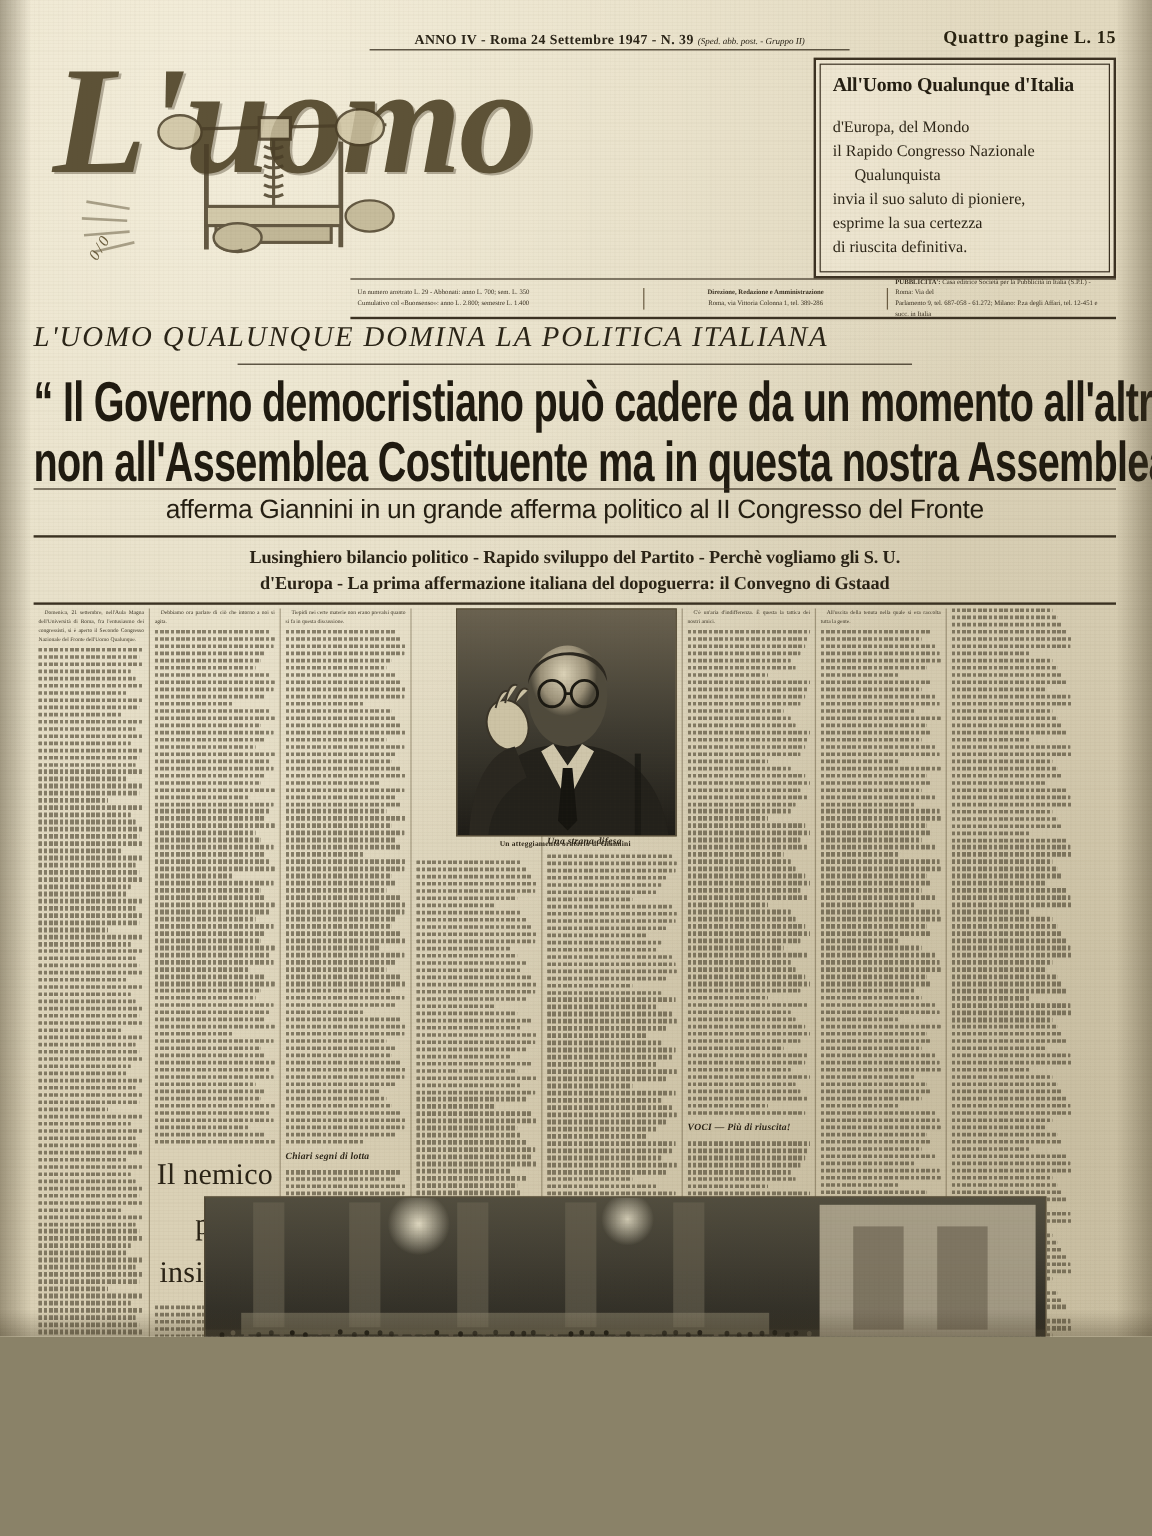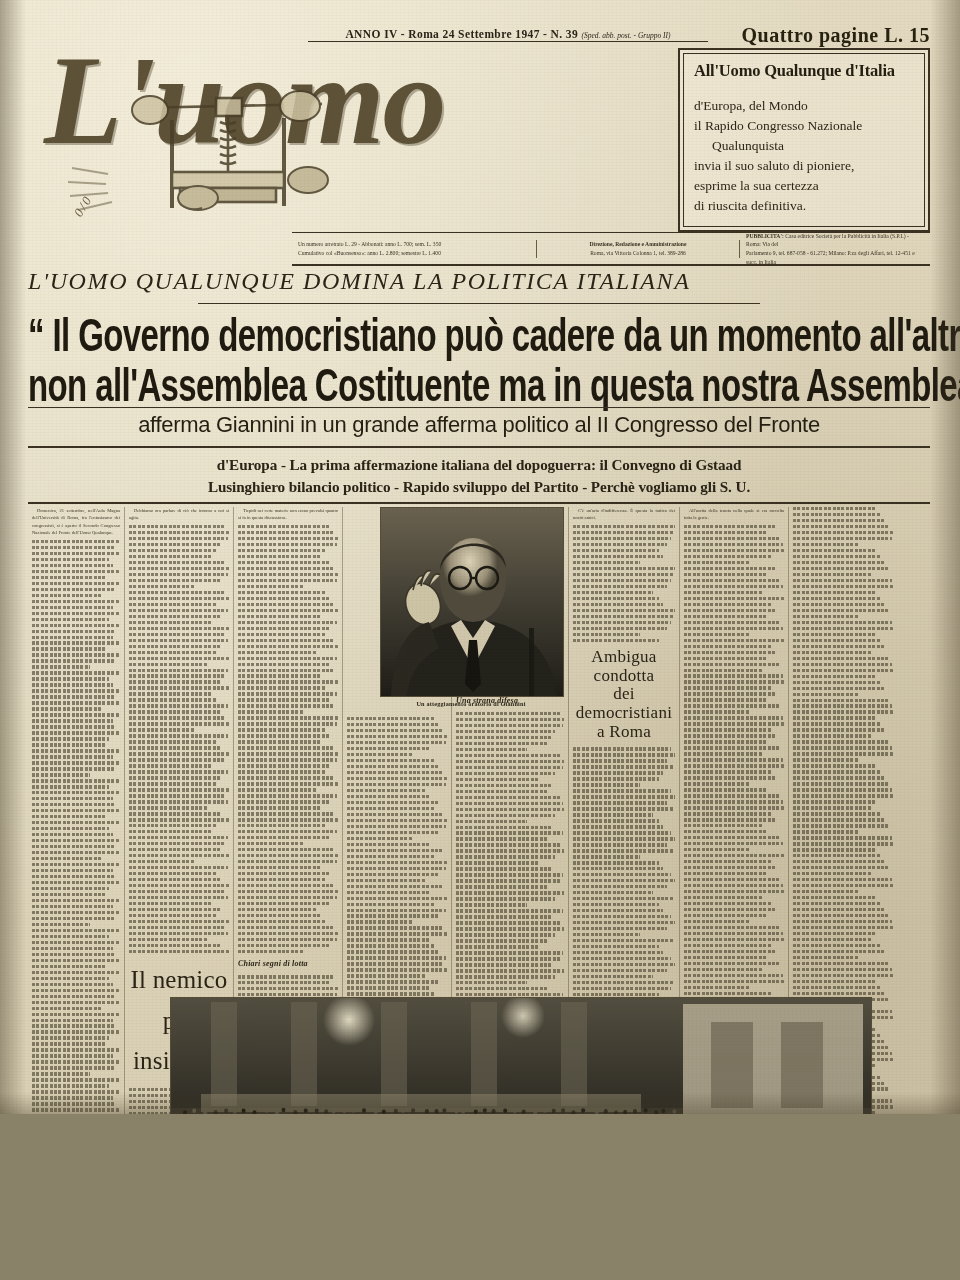--- a/index.html
+++ b/index.html
@@ -25,21 +25,21 @@
       repeating-linear-gradient(0deg,rgba(90,78,50,.10) 0 1px,rgba(0,0,0,0) 1px 3px),
       repeating-linear-gradient(90deg,rgba(90,78,50,.07) 0 1px,rgba(0,0,0,0) 1px 4px);}
 
   .inner{position:absolute;left:28px;top:18px;width:902px;height:1250px;}
 
   
   .topmeta{position:absolute;left:280px;top:10px;width:400px;text-align:center;
     font-family:"Liberation Serif",serif;font-weight:bold;font-size:11.5px;letter-spacing:.4px;
     color:#2a2418;border-bottom:1.5px solid #3a3122;padding-bottom:1px;white-space:nowrap;}
   .topmeta .small{font-size:7.5px;font-weight:normal;font-style:italic;letter-spacing:0;}
-  .quattro{position:absolute;right:0px;top:6px;font-weight:bold;font-size:20px;
+  .quattro{position:absolute;right:0px;top:6px;font-weight:bold;font-size:15px;
     font-family:"Liberation Serif",serif;letter-spacing:.5px;color:#27210f;}
 
   
   .masthead{position:absolute;left:0;top:22px;width:655px;height:200px;overflow:hidden;}
   .logo-uomo{position:absolute;left:16px;top:-4px;font-family:Liberation Serif, serif;
     font-weight:bold;font-style:italic;font-size:128px;line-height:1;color:#5d5237;
     letter-spacing:-2px;text-shadow:2px 2px 0 rgba(60,50,28,.35);text-align:center;}
   .logo-qual{position:absolute;left:126px;top:92px;font-family:"Liberation Serif",serif;
     font-weight:bold;font-style:italic;font-size:86px;line-height:1;color:#564b32;
     letter-spacing:-1px;text-shadow:2px 2px 0 rgba(60,50,28,.30);}
@@ -219,22 +219,22 @@
       <div class="mh-line">non all'Assemblea Costituente ma in questa nostra Assemblea ”</div>
     </div>
 
     <div class="rule-after-head"></div>
     <div class="subhead">
       <span>afferma </span><b>Giannini</b><span> in un grande afferma politico al II Congresso del Fronte</span>
     </div>
     <div class="rule-after-sub"></div>
 
     <div class="blurb">
+      <div>Lusinghiero bilancio politico - Rapido sviluppo del Partito - Perchè vogliamo gli S. U.</div>
       <div>d'Europa - La prima affermazione italiana del dopoguerra: il Convegno di Gstaad</div>
-      <div>Lusinghiero bilancio politico - Rapido sviluppo del Partito - Perchè vogliamo gli S. U.</div>
     </div>
     <div class="rule-after-blurb"></div>
 
     <div class="body">
 
       <div class="colrow">
 
         <div class="col" style="width:88px">
           <p>Domenica, 21 settembre, nell'Aula Magna dell'Università di Roma, fra l'entusiasmo dei congressisti, si è aperto il Secondo Congresso Nazionale del Fronte dell'Uomo Qualunque.</p>
           <span class="tx s3"></span>
@@ -854,24 +854,20 @@
             <span class="tx s4"></span>
           <span class="tx s8"></span>
             <span class="tx s2"></span>
             <span class="tx s7"></span>
             <span class="tx s3"></span>
           <span class="tx s1"></span>
             <span class="tx s5"></span>
             <span class="tx s6"></span>
             <span class="tx s8"></span>
 
-          <div class="midhead">
-            <span>Ambigua condotta</span><br>
-            <span>dei democristiani a Roma</span>
-          </div>
 
           <span class="tx s1"></span>
             <span class="tx s7"></span>
             <span class="tx s5"></span>
             <span class="tx s3"></span>
           <span class="tx s2"></span>
             <span class="tx s8"></span>
             <span class="tx s6"></span>
             <span class="tx s1"></span>
           <span class="tx s7"></span>

